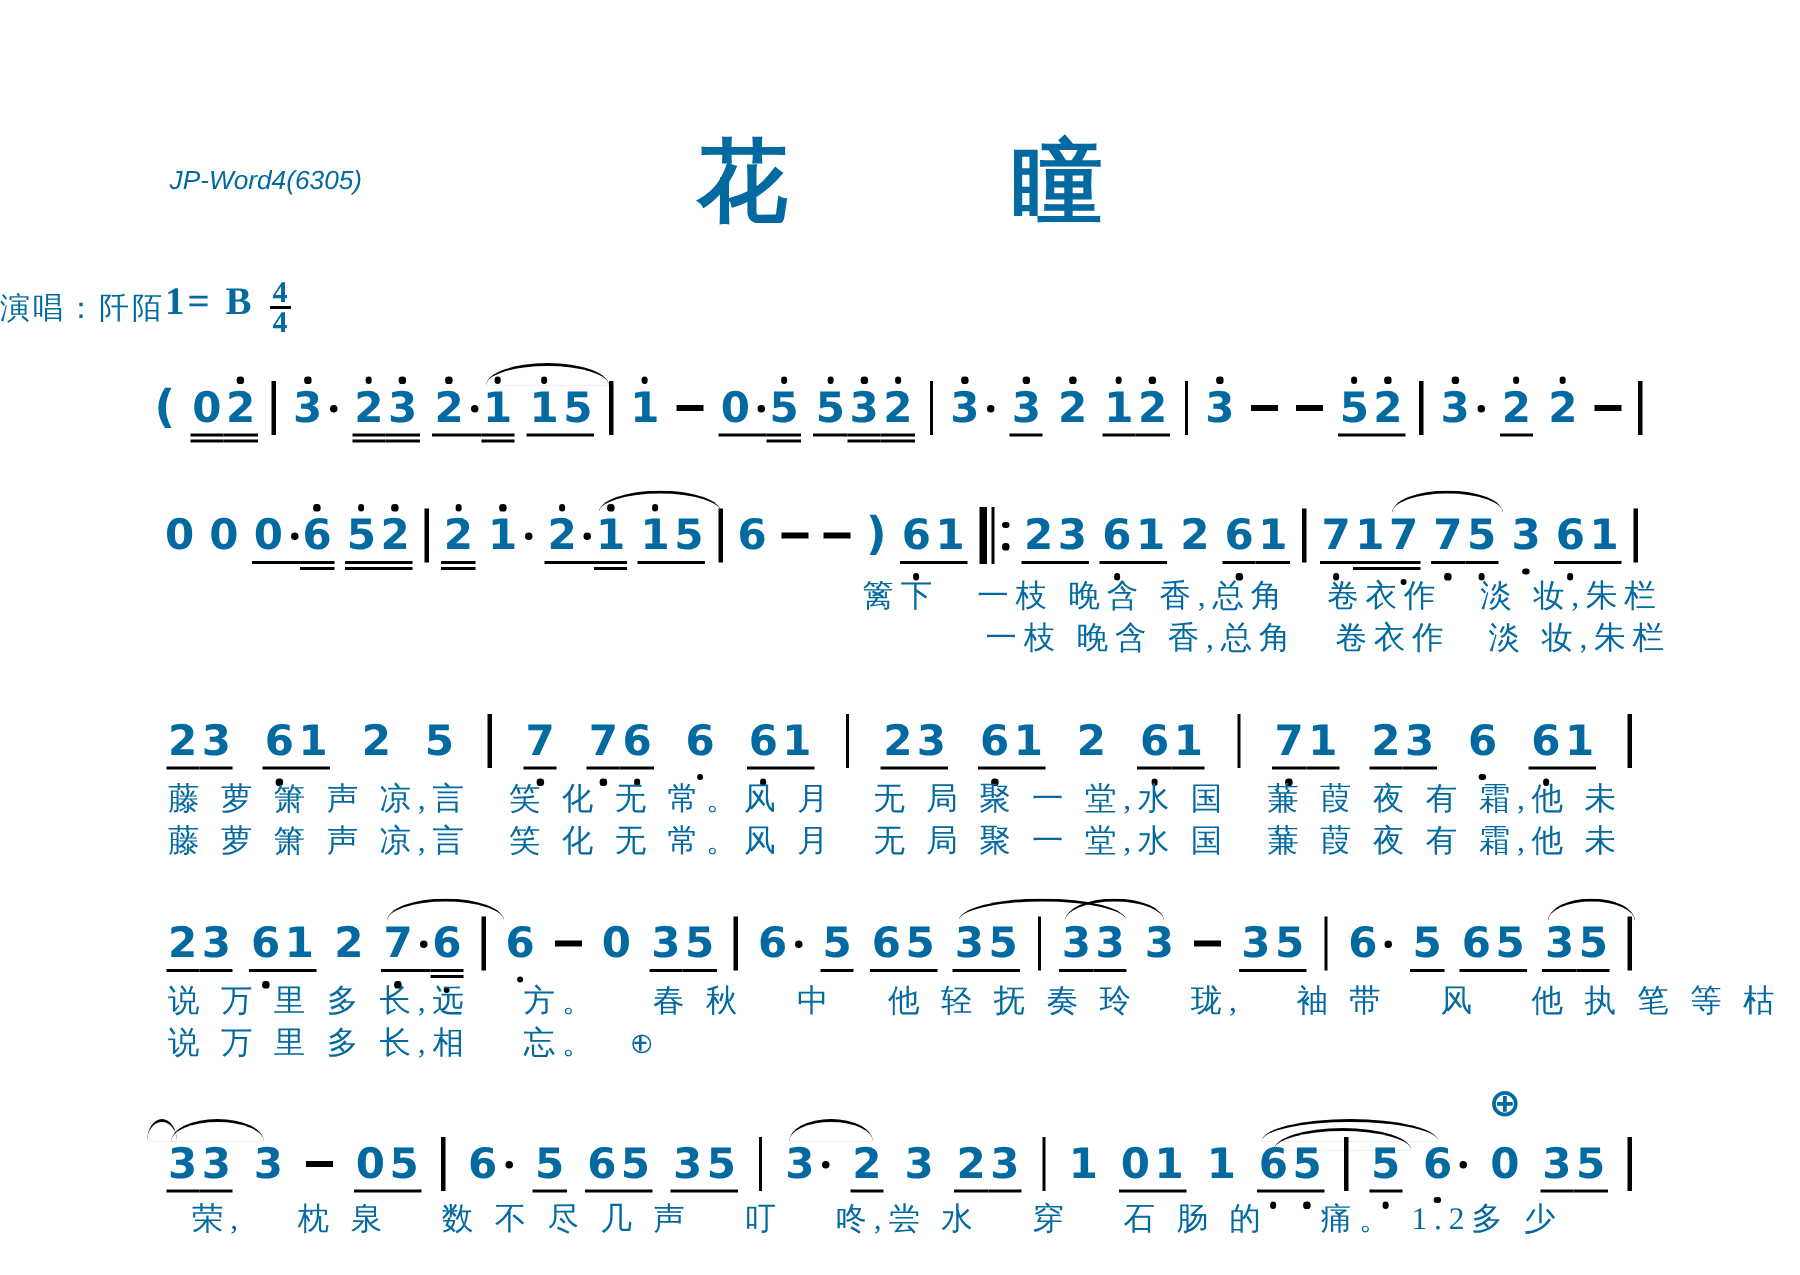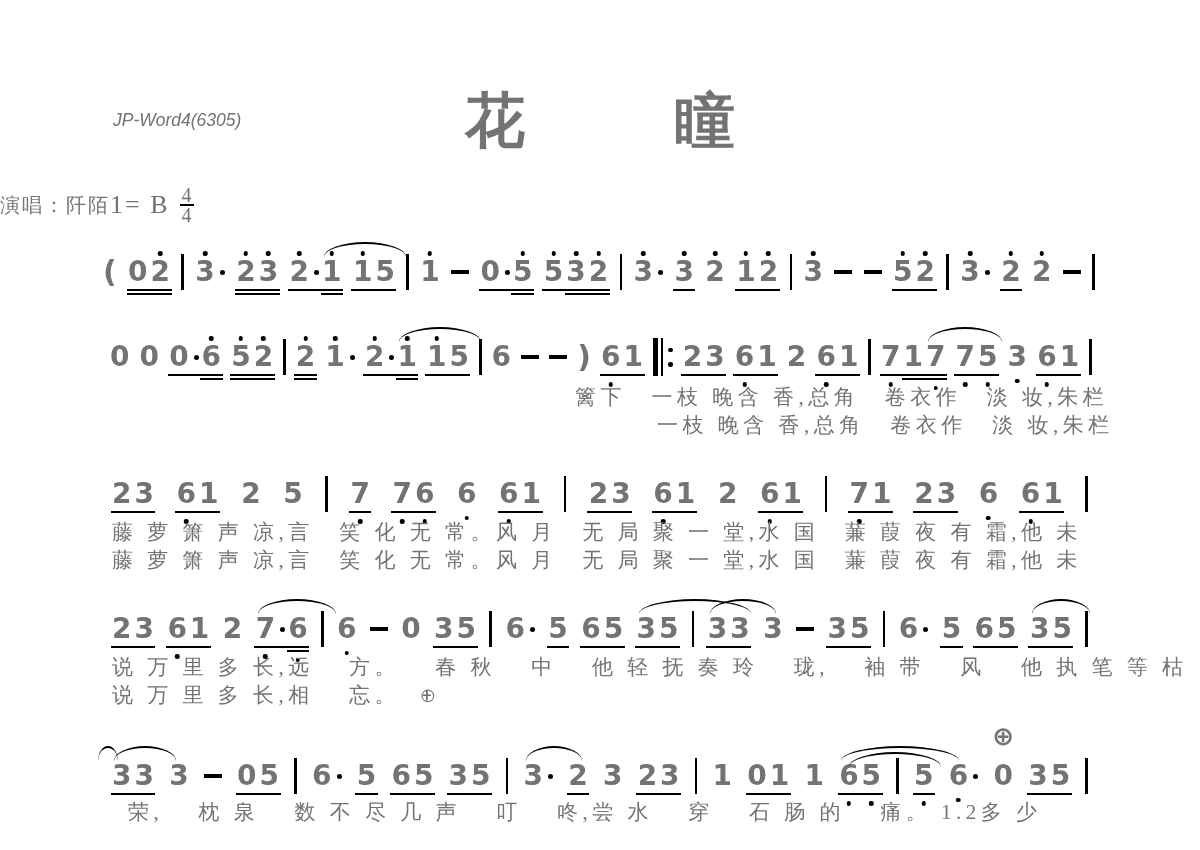--- a/index.html
+++ b/index.html
@@ -1,26 +1,26 @@
 <!DOCTYPE html>
 <html><head>
 <meta charset="utf-8">
 <style>
   html,body{margin:0;padding:0;background:#fff;}
   #page{position:relative;width:1200px;height:850px;background:#ffffff;overflow:hidden;
-        font-family:"Liberation Sans",sans-serif;color:#737373;}
+        font-family:"Liberation Sans",sans-serif;color:#0369a1;}
   
   #watermark{position:absolute;left:113px;top:110px;font-style:italic;font-size:17.5px;
              font-family:"Liberation Sans",sans-serif;}
   #title{position:absolute;left:0;right:0;top:88px;display:flex;justify-content:center;gap:150px;
          font-family:"Liberation Serif",serif;font-weight:bold;font-size:60px;line-height:1.1;}
   #subtitle{position:absolute;left:0;right:0;top:192px;text-align:left;
             font-family:"Liberation Serif",serif;font-size:20px;letter-spacing:2px;}
-  #keysig{position:absolute;left:110px;top:186px;display:flex;align-items:center;
-          font-family:"Liberation Serif",serif;font-weight:normal;}
+  #keysig{position:absolute;left:110px;top:186px;display:flex;align-items:flex-start;
+          font-family:"Liberation Serif",serif;font-weight:bold;}
   #keysig .tonic{font-size:26px;letter-spacing:2px;}
   #keysig .frac{display:inline-flex;flex-direction:column;align-items:center;margin-left:10px;
                 font-size:20px;line-height:18px;}
   #keysig .frac .num{border-bottom:2px solid #000;padding:0 2px;}
   #credits{position:absolute;right:105px;top:142px;text-align:right;white-space:pre;
            font-family:"Liberation Serif",serif;font-size:19px;line-height:31px;}
   
   .mline{position:absolute;display:flex;justify-content:space-between;align-items:center;height:44px;}
   .grp{display:flex;align-items:center;gap:3px;}
   .note{position:relative;display:flex;align-items:center;}

